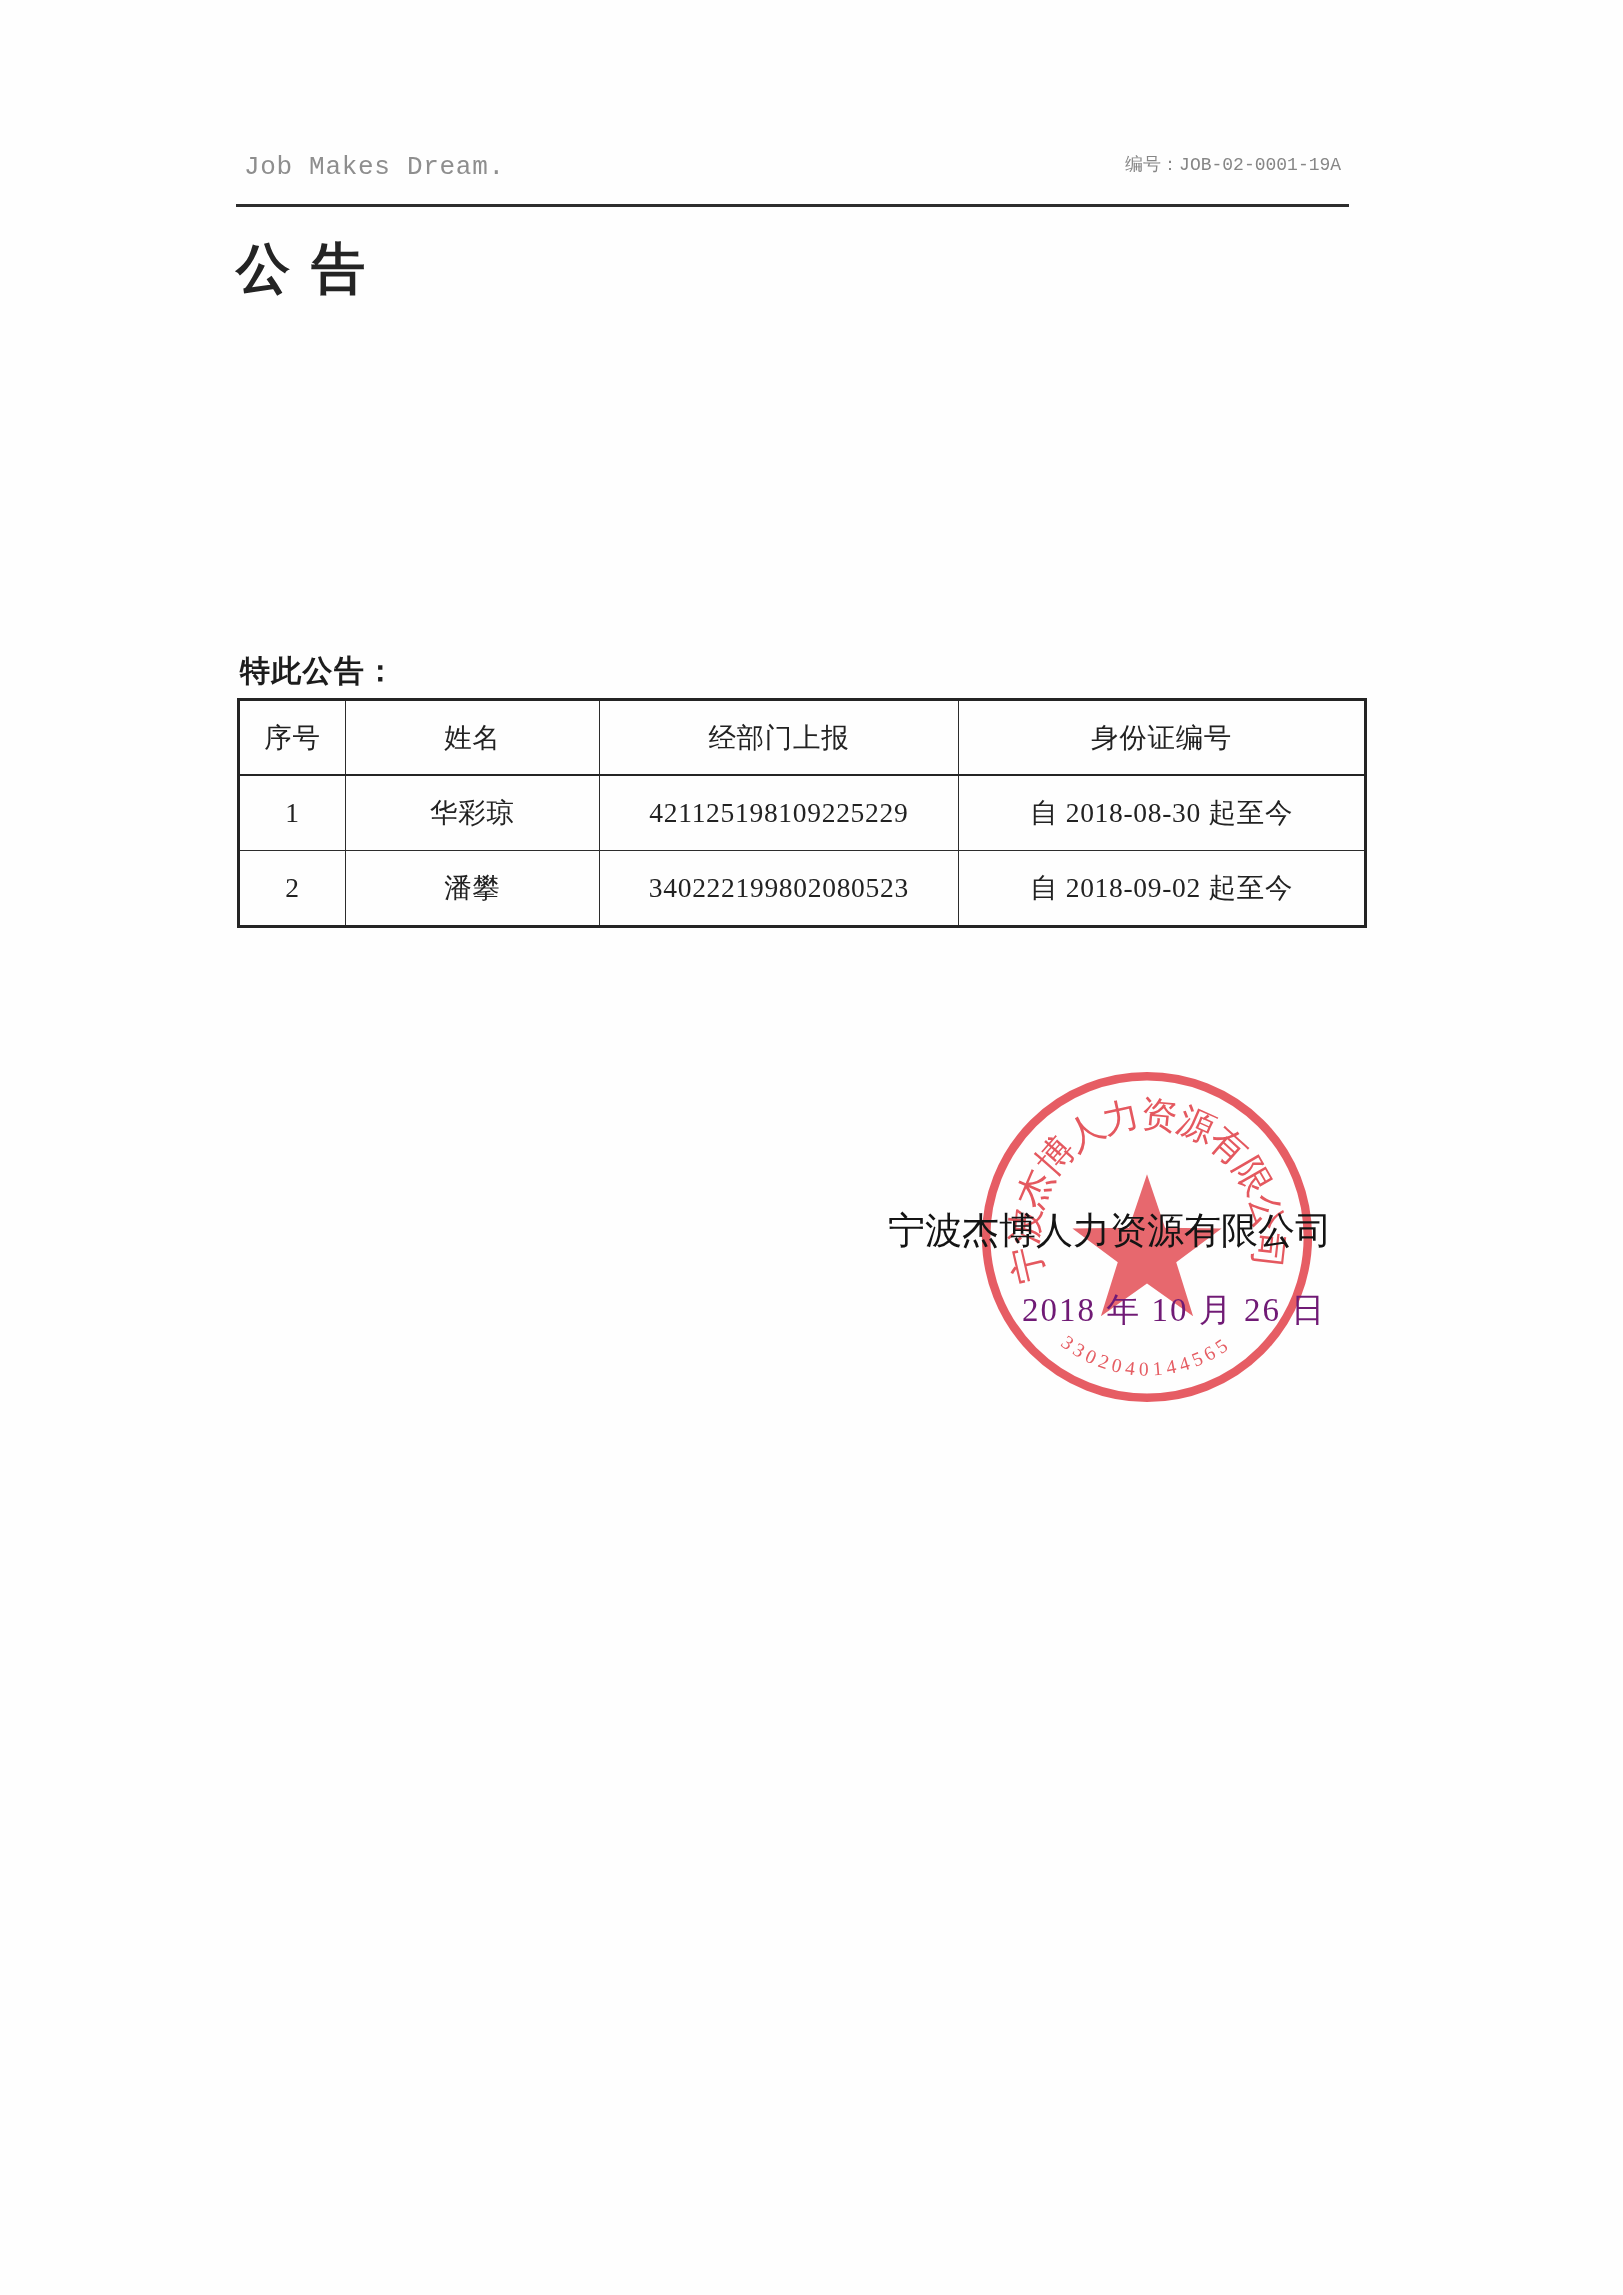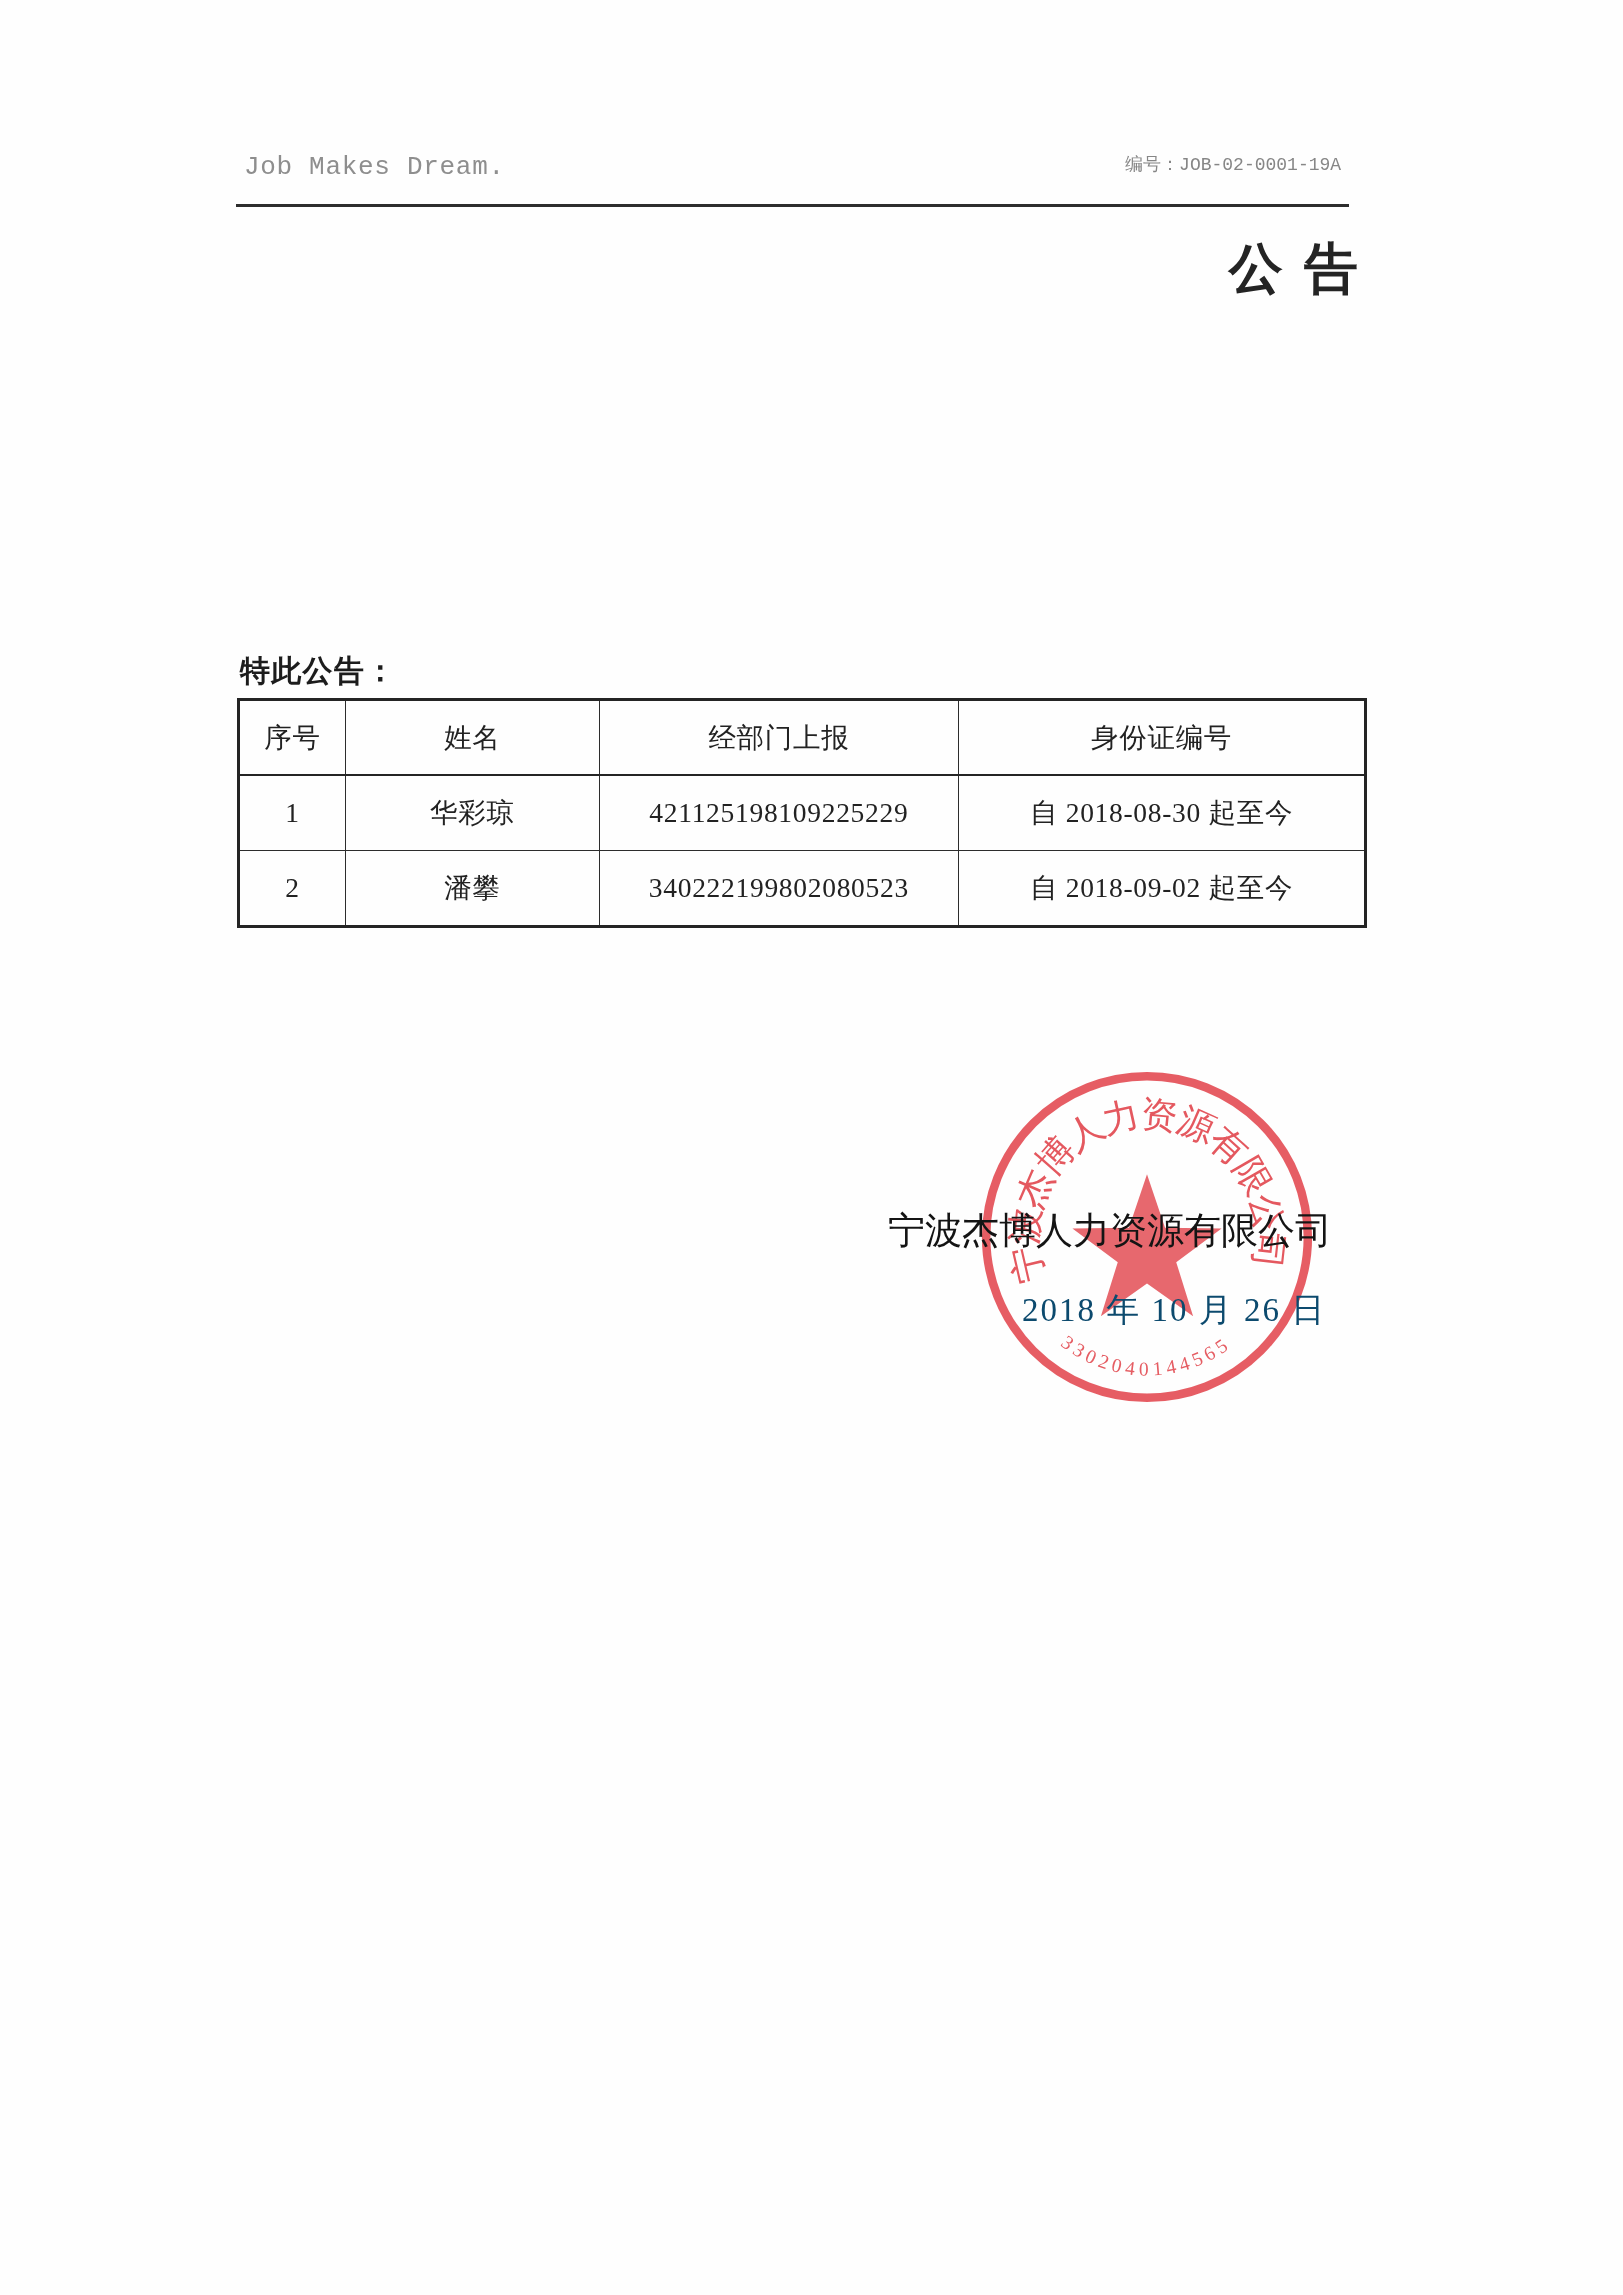--- a/index.html
+++ b/index.html
@@ -32,21 +32,21 @@
   }
   .header-rule {
     position: absolute;
     left: 236px; top: 204px; width: 1113px; height: 3.3px;
     background: #2d2d2d;
   }
   
   .title {
     position: absolute;
     left: 236px; top: 233px; width: 1126px;
-    text-align: right;
+    text-align: left;
     font-size: 54px; font-weight: bold; color: #242424;
     letter-spacing: 3.9px;
     white-space: nowrap;
   }
   
   .body-text {
     position: absolute;
     left: 241px; top: 325px; width: 1121px;
     font-size: 37px; line-height: 79px;
     text-align: justify;
@@ -84,21 +84,21 @@
     position: absolute;
     left: 888px; top: 1206px;
     font-size: 37px; color: #141414;
     letter-spacing: 0px;
     white-space: nowrap;
     z-index: 3;
   }
   .sig-date {
     position: absolute;
     left: 1022px; top: 1288px;
-    font-size: 33px; color: #0c4a6e;
+    font-size: 33px; color: #701a75;
     letter-spacing: 2px;
     white-space: nowrap;
     z-index: 3;
   }
   
   .seal {
     position: absolute;
     left: 977px; top: 1067px;
     width: 340px; height: 340px;
     z-index: 2;

